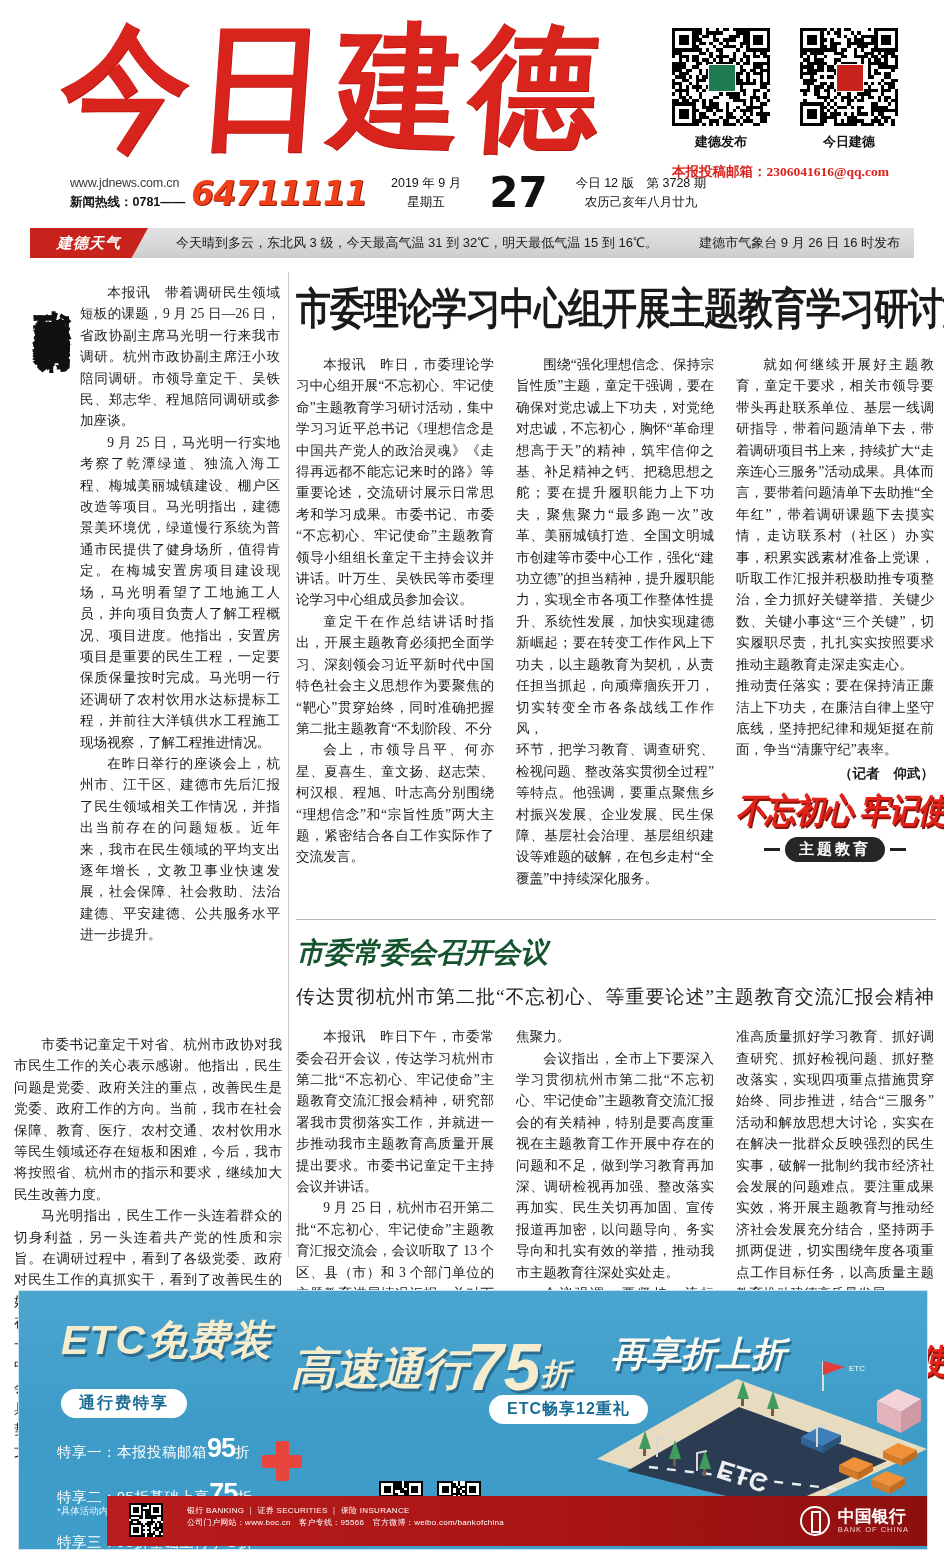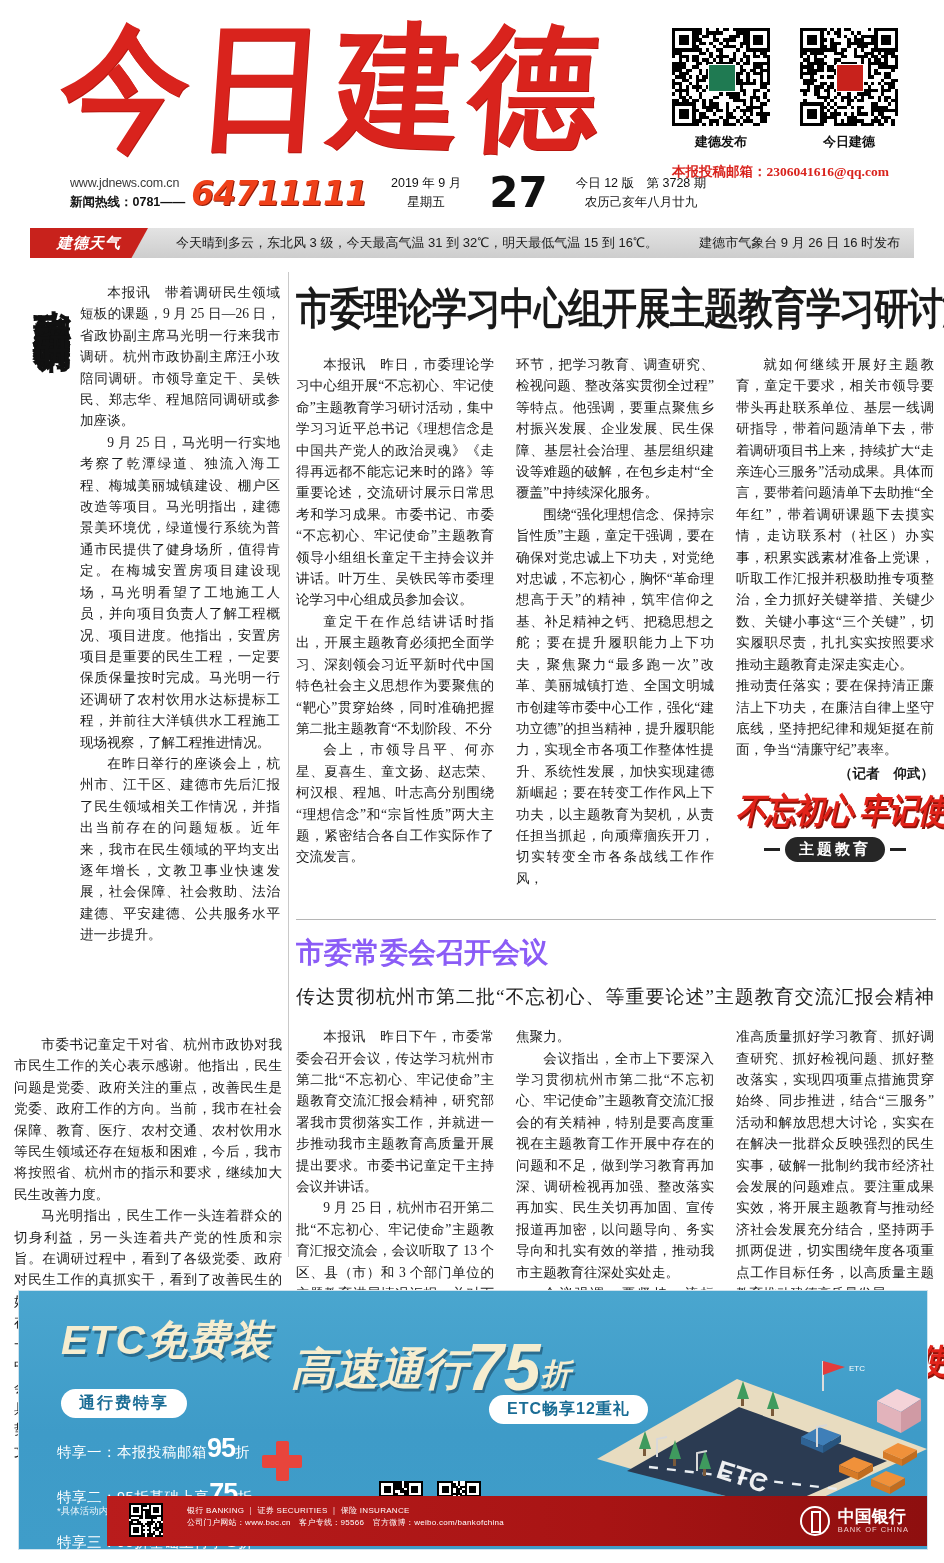--- a/index.html
+++ b/index.html
@@ -88,22 +88,22 @@
   .main-col{position:absolute;left:296px;top:0px;width:640px;}
   .main-head{
     font-family:"Liberation Sans",sans-serif;
     font-size:35px;font-weight:700;color:#1a1a1a;
     letter-spacing:-1px;line-height:46px;white-space:nowrap;
     transform:scaleY(1.22);transform-origin:left top;
     margin-top:12px;
   }
   .head2{
     font-family:"Liberation Sans",sans-serif;
-    font-size:28px;font-weight:700;color:#8b5cf6;
-    letter-spacing:0px;line-height:34px;margin-top:6px;
+    font-size:28px;font-weight:700;color:#14532d;
+    letter-spacing:0px;line-height:34px;margin-top:6px;font-style:italic;
   }
   .subhead{
     font-family:"Liberation Serif","DejaVu Serif",serif;
     font-size:19px;color:#222;margin-top:14px;letter-spacing:1px;white-space:nowrap;
   }
   .cols3{display:flex;gap:22px;margin-top:14px;}
   .col{width:198px;}
   .col .ltext{font-size:13.6px;line-height:21.4px;}
 
   .slogan{width:198px;margin-top:10px;text-align:center;}
@@ -1203,22 +1203,22 @@
       <div>
         <div class="main-head">市委理论学习中心组开展主题教育学习研讨活动</div>
 
         <div class="cols3" style="margin-top:28px;">
           <div class="col">
             <div class="ltext indent"><span>本报讯　昨日，市委理论学习中心组开展“不忘初心、牢记使命”主题教育学习研讨活动，集中学习习近平总书记《理想信念是中国共产党人的政治灵魂》《走得再远都不能忘记来时的路》等重要论述，交流研讨展示日常思考和学习成果。市委书记、市委“不忘初心、牢记使命”主题教育领导小组组长童定干主持会议并讲话。叶万生、吴铁民等市委理论学习中心组成员参加会议。</span></div>
             <div class="ltext indent"><span>童定干在作总结讲话时指出，开展主题教育必须把全面学习、深刻领会习近平新时代中国特色社会主义思想作为要聚焦的“靶心”贯穿始终，同时准确把握第二批主题教育“不划阶段、不分</span></div>
             <div class="ltext indent"><span>会上，市领导吕平、何亦星、夏喜生、童文扬、赵志荣、柯汉根、程旭、叶志高分别围绕“理想信念”和“宗旨性质”两大主题，紧密结合各自工作实际作了交流发言。</span></div>
           </div>
           <div class="col">
+            <div class="ltext indent"><span>围绕“强化理想信念、保持宗旨性质”主题，童定干强调，要在确保对党忠诚上下功夫，对党绝对忠诚，不忘初心，胸怀“革命理想高于天”的精神，筑牢信仰之基、补足精神之钙、把稳思想之舵；要在提升履职能力上下功夫，聚焦聚力“最多跑一次”改革、美丽城镇打造、全国文明城市创建等市委中心工作，强化“建功立德”的担当精神，提升履职能力，实现全市各项工作整体性提升、系统性发展，加快实现建德新崛起；要在转变工作作风上下功夫，以主题教育为契机，从责任担当抓起，向顽瘴痼疾开刀，切实转变全市各条战线工作作风，</span></div>
             <div class="ltext"><span>环节，把学习教育、调查研究、检视问题、整改落实贯彻全过程”等特点。他强调，要重点聚焦乡村振兴发展、企业发展、民生保障、基层社会治理、基层组织建设等难题的破解，在包乡走村“全覆盖”中持续深化服务。</span></div>
-            <div class="ltext indent"><span>围绕“强化理想信念、保持宗旨性质”主题，童定干强调，要在确保对党忠诚上下功夫，对党绝对忠诚，不忘初心，胸怀“革命理想高于天”的精神，筑牢信仰之基、补足精神之钙、把稳思想之舵；要在提升履职能力上下功夫，聚焦聚力“最多跑一次”改革、美丽城镇打造、全国文明城市创建等市委中心工作，强化“建功立德”的担当精神，提升履职能力，实现全市各项工作整体性提升、系统性发展，加快实现建德新崛起；要在转变工作作风上下功夫，以主题教育为契机，从责任担当抓起，向顽瘴痼疾开刀，切实转变全市各条战线工作作风，</span></div>
           </div>
           <div class="col">
             <div class="ltext indent"><span>就如何继续开展好主题教育，童定干要求，相关市领导要带头再赴联系单位、基层一线调研指导，带着问题清单下去，带着调研项目书上来，持续扩大“走亲连心三服务”活动成果。具体而言，要带着问题清单下去助推“全年红”，带着调研课题下去摸实情，走访联系村（社区）办实事，积累实践素材准备上党课，听取工作汇报并积极助推专项整治，全力抓好关键举措、关键少数、关键小事这“三个关键”，切实履职尽责，扎扎实实按照要求推动主题教育走深走实走心。</span></div>
             <div class="ltext"><span>推动责任落实；要在保持清正廉洁上下功夫，在廉洁自律上坚守底线，坚持把纪律和规矩挺在前面，争当“清廉守纪”表率。</span></div>
             <div class="ltext byline">（记者　仰武）</div>
             <div class="slogan">
               <div class="slogan-main">不忘初心 牢记使命</div>
               <div class="slogan-sub">
                 <span class="sl-line"></span>
                 <span class="sl-pill">主题教育</span>
@@ -1332,20 +1332,21 @@
             </g>
         </g>
       </svg>
 
       <div class="ad-t1">ETC免费装</div>
 
       <div class="ad-t2">
         <span>高速通行</span><span class="ad-num">75</span><span class="ad-zhe">折</span>
       </div>
 
+      <div class="ad-t3">再享折上折</div>
 
       <div class="pill-w" style="left:42px;top:98px;">通行费特享</div>
       <div class="pill-w" style="left:470px;top:104px;letter-spacing:1px;">ETC畅享12重礼</div>
 
       <div class="ad-list" style="left:38px;top:142px;">
         <div class="ad-li">
           <span>特享一：本报投稿邮箱</span><b>95</b><span>折</span>
         </div>
         <div class="ad-li">
           <span>特享二：95折基础上享</span><b>75</b><span>折</span>

